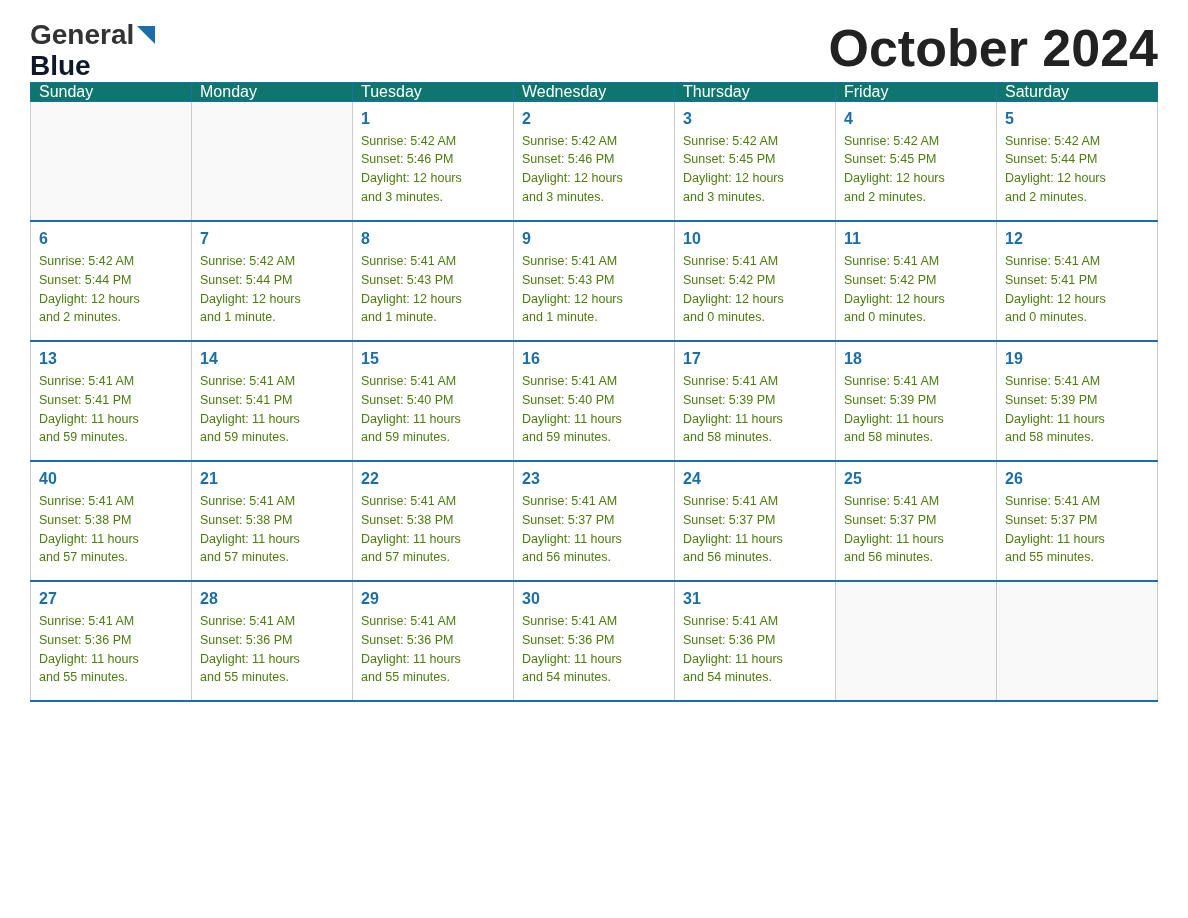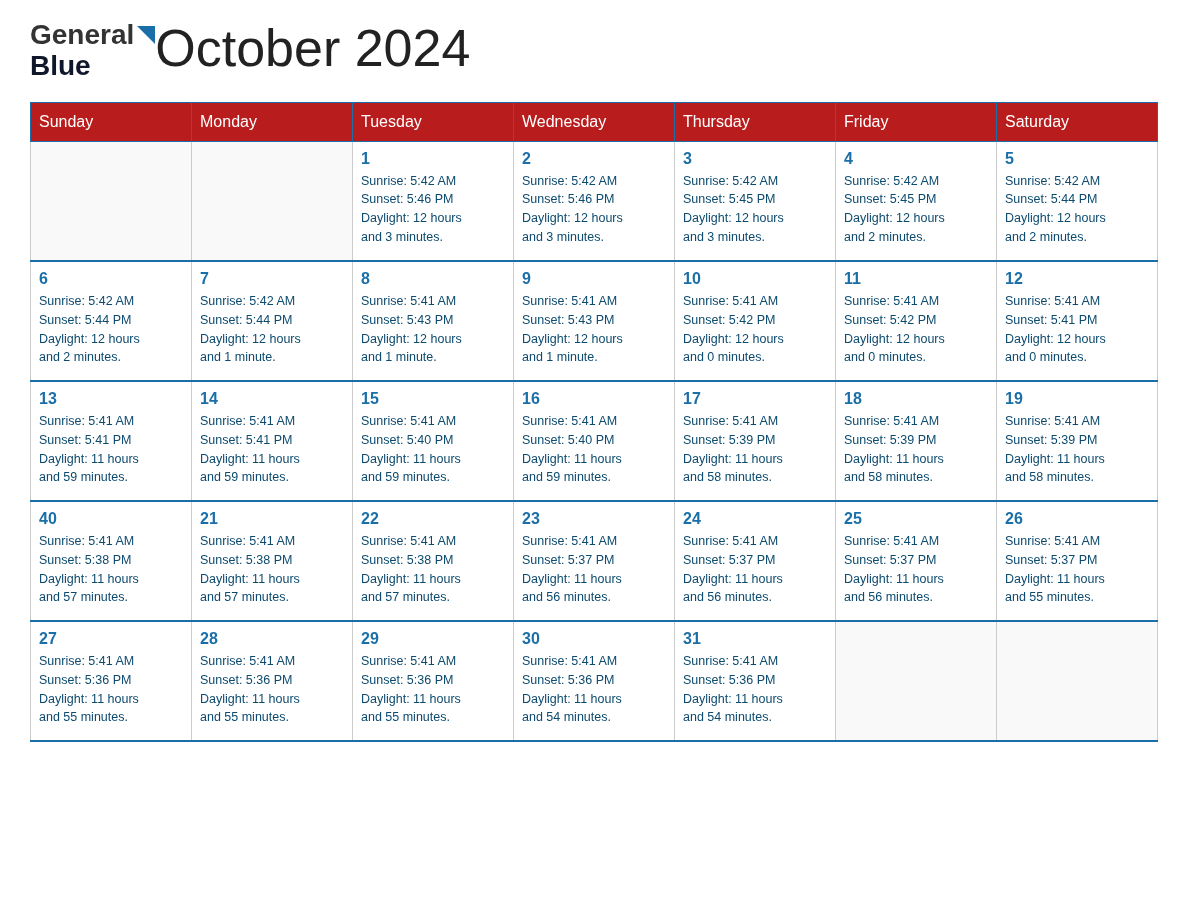--- a/index.html
+++ b/index.html
@@ -6,60 +6,60 @@
     body {
       font-family: Arial, sans-serif;
       background: #fff;
       color: #333;
       padding: 20px 30px;
       width: 1188px;
       min-height: 918px;
     }
     .header {
       display: flex;
+      justify-content: space-between;
       align-items: flex-start;
-      margin-bottom: 20px;
     }
     .logo {
       display: flex;
       align-items: center;
     }
     .logo-text-general {
       font-size: 28px;
       font-weight: bold;
       color: #333;
     }
     .logo-text-blue {
       font-size: 28px;
       font-weight: bold;
       color: #0f172a;
     }
     .title-block {
       text-align: right;
     }
     .month-title {
       font-size: 52px;
-      font-weight: normal;
+      font-weight: bold;
       color: #222;
       line-height: 1.1;
     }
     .location {
       font-size: 22px;
       color: #555;
       margin-top: 4px;
     }
     table {
       width: 100%;
       border-collapse: collapse;
       table-layout: fixed;
     }
     thead th {
-      background-color: #b91c1c;
+      background-color: #0f766e;
       color: #fff;
-      padding: 10px 8px;
+      padding: 0 8px;
       font-size: 16px;
       font-weight: normal;
       text-align: left;
       border: 1px solid #1a6fa8;
     }
     tbody td {
       vertical-align: top;
       border: 1px solid #ccc;
       padding: 8px 8px 10px 8px;
       font-size: 13px;
@@ -71,21 +71,21 @@
     }
     .day-number {
       font-size: 16px;
       font-weight: bold;
       color: #1a6fa8;
       margin-bottom: 4px;
     }
     .day-info {
       font-size: 12.5px;
       line-height: 1.5;
-      color: #0c4a6e;
+      color: #4d7c0f;
     }
     .empty-cell {
       background: #f9f9f9;
     }
   </style>
 </head>
 <body>
 
 <div class="header">
   <div class="logo">

